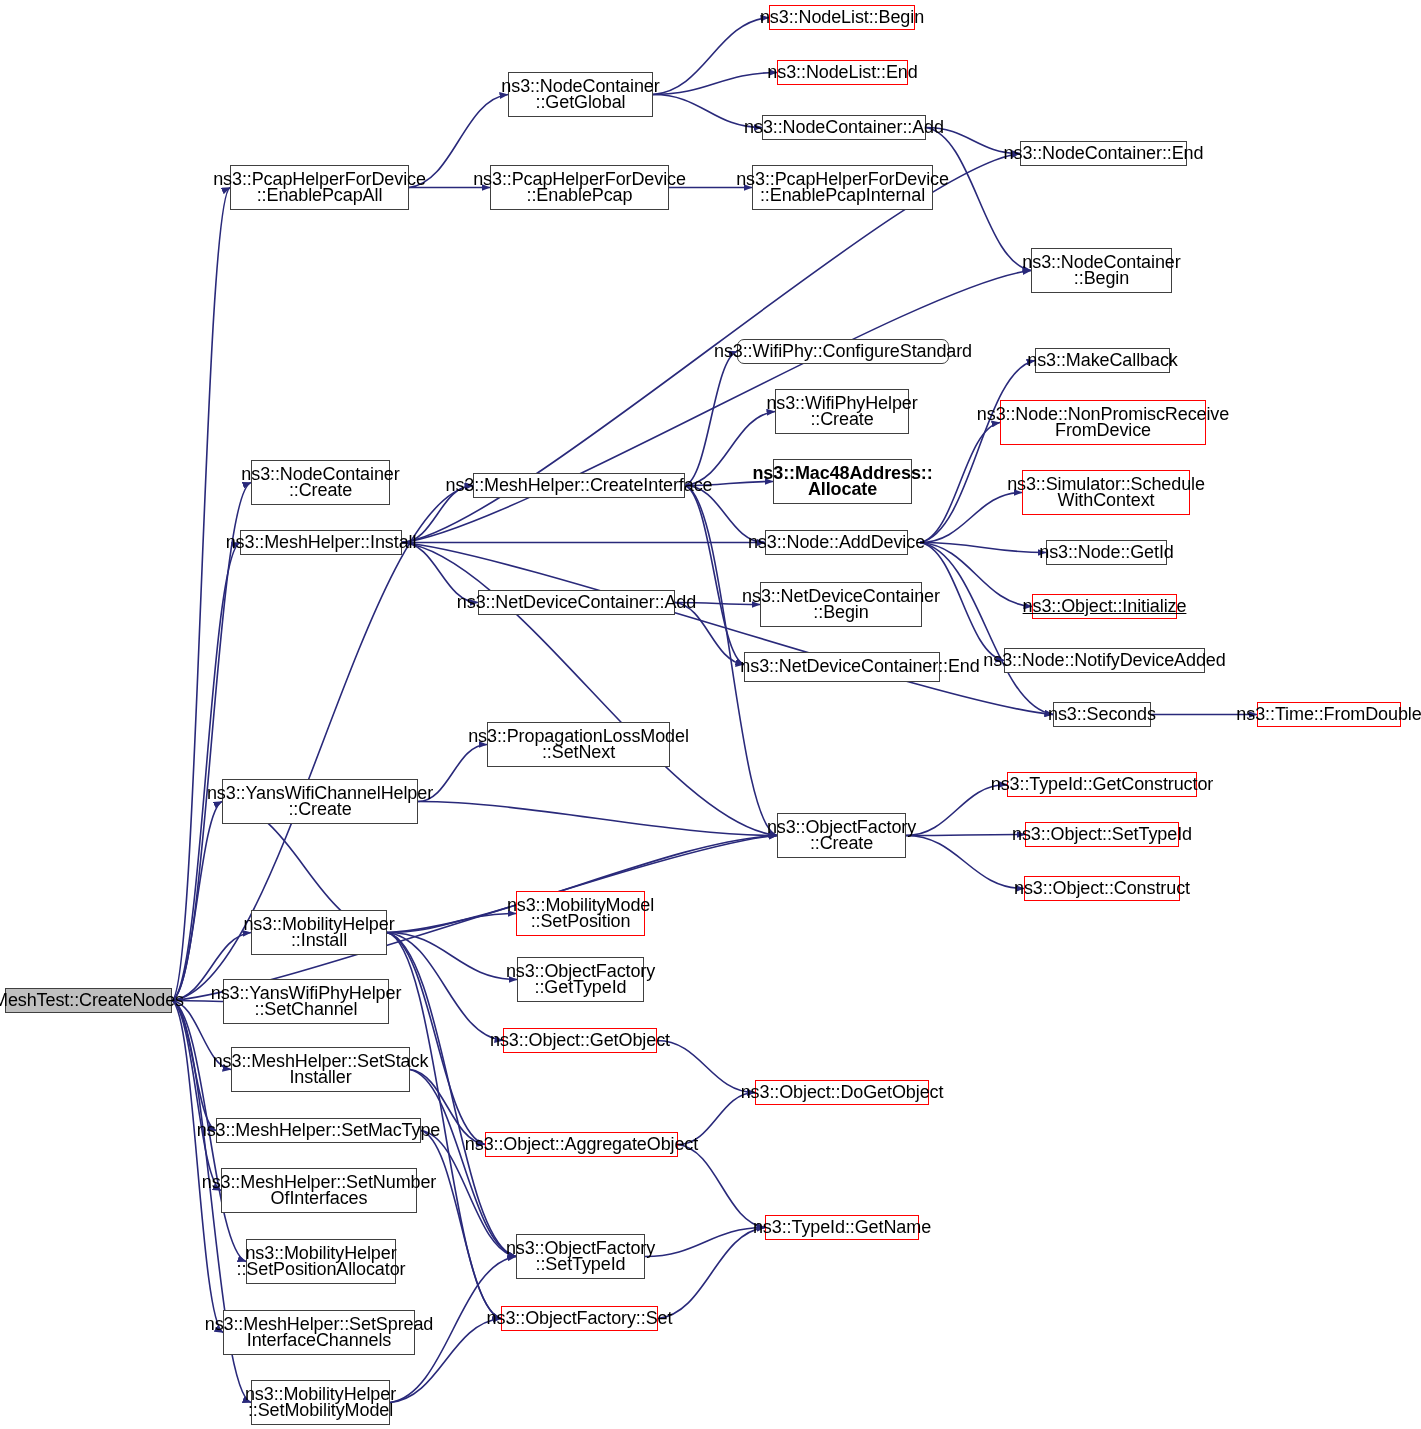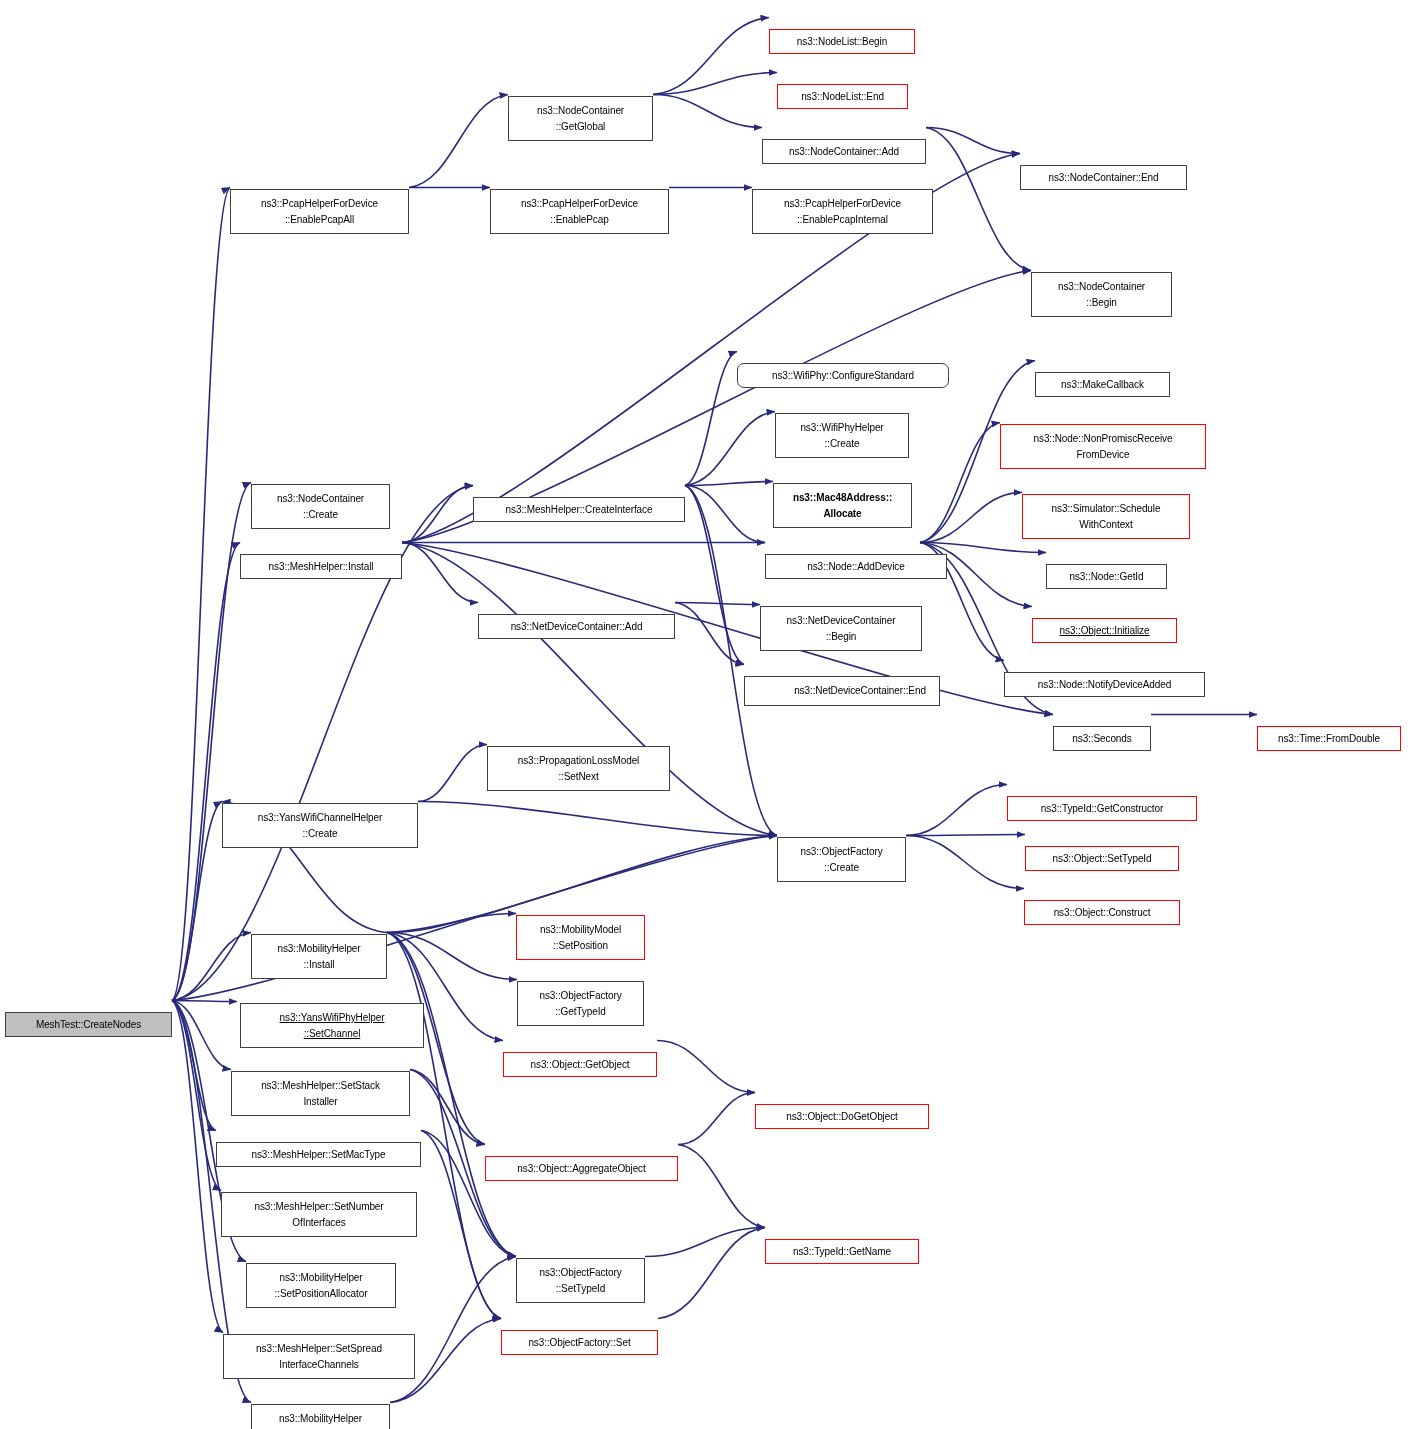--- a/index.html
+++ b/index.html
@@ -9,26 +9,25 @@
   .node{
     position:absolute;
     box-sizing:border-box;
     display:flex;
     align-items:center;
     justify-content:center;
     text-align:center;
     background:#ffffff;
     border:1px solid #404040;
     color:#000000;
-    font-size:10px;
+    font-size:18px;
     line-height:15.5px;
     letter-spacing:-0.1px;
     white-space:pre-line;
     z-index:5;
-    margin-top:24px;
   }
   .node.red{border:1px solid #ff0000;}
   .node.cur{background:#bfbfbf;border:1px solid #404040;}
 </style>
 </head>
 <body>
 
 <div id="canvas">
   <svg id="edges" viewBox="0 0 1421 1429" xmlns="http://www.w3.org/2000/svg">
     <defs>
@@ -126,21 +125,21 @@
 ::Begin</div>
       <div class="node" style="left: 251px; top: 460px; width: 139px; height: 45px;">ns3::NodeContainer
 ::Create</div>
       <div class="node" style="left: 240px; top: 530px; width: 162px; height: 25px;">ns3::MeshHelper::Install</div>
       <div class="node" style="left: 473px; top: 473px; width: 212px; height: 25px;">ns3::MeshHelper::CreateInterface</div>
       <div class="node" style="left: 737px; top: 339px; width: 212px; height: 25px; border-radius: 7px;">ns3::WifiPhy::ConfigureStandard</div>
       <div class="node" style="left: 775px; top: 389px; width: 134px; height: 45px;">ns3::WifiPhyHelper
 ::Create</div>
       <div class="node" style="left: 773px; top: 459px; width: 139px; height: 45px; font-weight: bold;">ns3::Mac48Address::
 Allocate</div>
-      <div class="node" style="left: 765px; top: 530px; width: 182px; height: 25px;">ns3::Node::AddDevice</div>
+      <div class="node" style="left: 765px; top: 530px; width: 143px; height: 25px;">ns3::Node::AddDevice</div>
       <div class="node" style="left: 478px; top: 590px; width: 197px; height: 25px;">ns3::NetDeviceContainer::Add</div>
       <div class="node" style="left: 760px; top: 582px; width: 162px; height: 45px;">ns3::NetDeviceContainer
 ::Begin</div>
       <div class="node" style="left: 744px; top: 652px; width: 196px; height: 30px; padding-left: 36px;">ns3::NetDeviceContainer::End</div>
       <div class="node" style="left: 1035px; top: 348px; width: 135px; height: 25px;">ns3::MakeCallback</div>
       <div class="node red" style="left: 1000px; top: 400px; width: 206px; height: 45px;">ns3::Node::NonPromiscReceive
 FromDevice</div>
       <div class="node red" style="left: 1022px; top: 470px; width: 168px; height: 45px;">ns3::Simulator::Schedule
 WithContext</div>
       <div class="node" style="left: 1046px; top: 540px; width: 121px; height: 25px;">ns3::Node::GetId</div>
@@ -157,21 +156,21 @@
       <div class="node red" style="left: 1007px; top: 772px; width: 190px; height: 25px;">ns3::TypeId::GetConstructor</div>
       <div class="node red" style="left: 1025px; top: 822px; width: 154px; height: 25px;">ns3::Object::SetTypeId</div>
       <div class="node red" style="left: 1024px; top: 876px; width: 156px; height: 25px;">ns3::Object::Construct</div>
       <div class="node" style="left: 251px; top: 910px; width: 136px; height: 45px;">ns3::MobilityHelper
 ::Install</div>
       <div class="node red" style="left: 516px; top: 891px; width: 129px; height: 45px;">ns3::MobilityModel
 ::SetPosition</div>
       <div class="node" style="left: 517px; top: 957px; width: 127px; height: 45px;">ns3::ObjectFactory
 ::GetTypeId</div>
       <div class="node red" style="left: 503px; top: 1028px; width: 154px; height: 25px;">ns3::Object::GetObject</div>
-      <div class="node" style="left: 240px; top: 979px; width: 184px; height: 45px; text-decoration: underline;">ns3::YansWifiPhyHelper
+      <div class="node" style="left: 223px; top: 979px; width: 166px; height: 45px;">ns3::YansWifiPhyHelper
 ::SetChannel</div>
       <div class="node" style="left: 231px; top: 1047px; width: 179px; height: 45px;">ns3::MeshHelper::SetStack
 Installer</div>
       <div class="node" style="left: 216px; top: 1118px; width: 205px; height: 25px;">ns3::MeshHelper::SetMacType</div>
       <div class="node" style="left: 221px; top: 1168px; width: 196px; height: 45px;">ns3::MeshHelper::SetNumber
 OfInterfaces</div>
       <div class="node" style="left: 246px; top: 1239px; width: 150px; height: 45px;">ns3::MobilityHelper
 ::SetPositionAllocator</div>
       <div class="node" style="left: 223px; top: 1310px; width: 192px; height: 45px;">ns3::MeshHelper::SetSpread
 InterfaceChannels</div>

